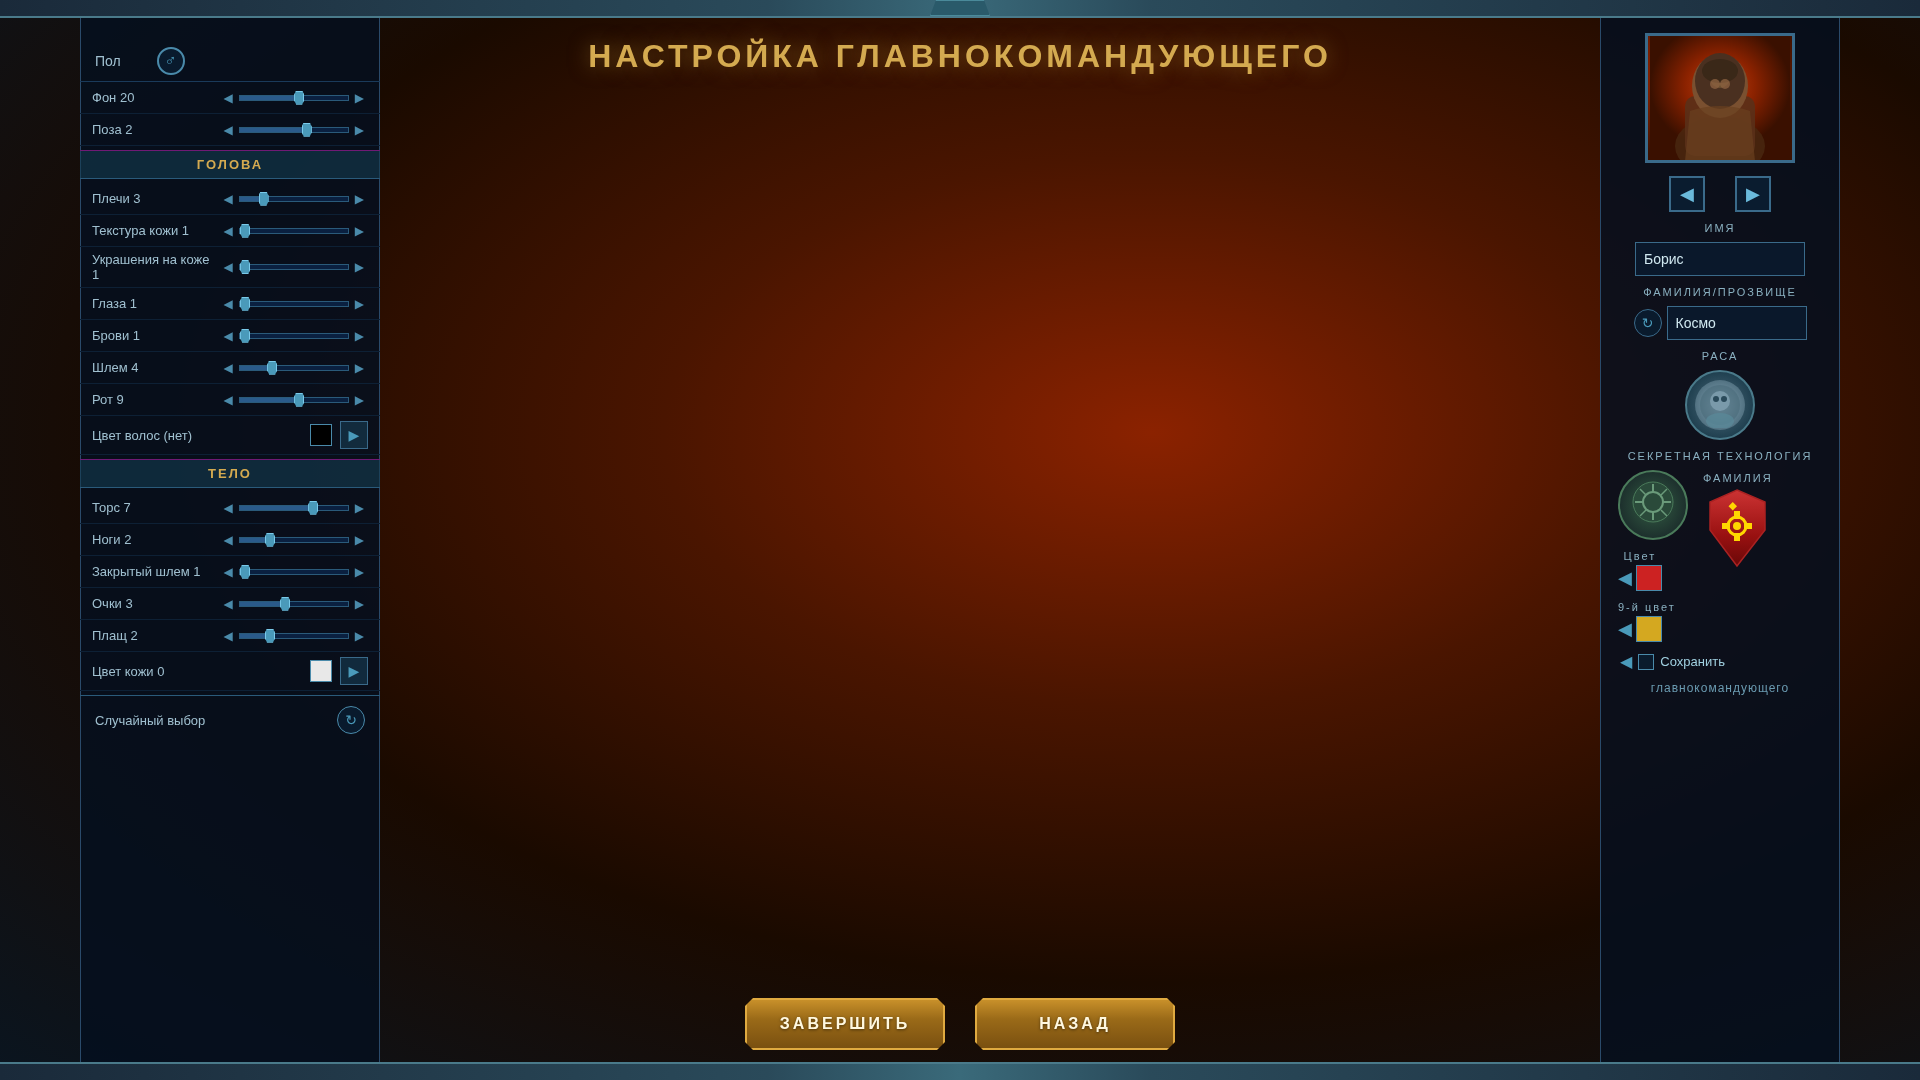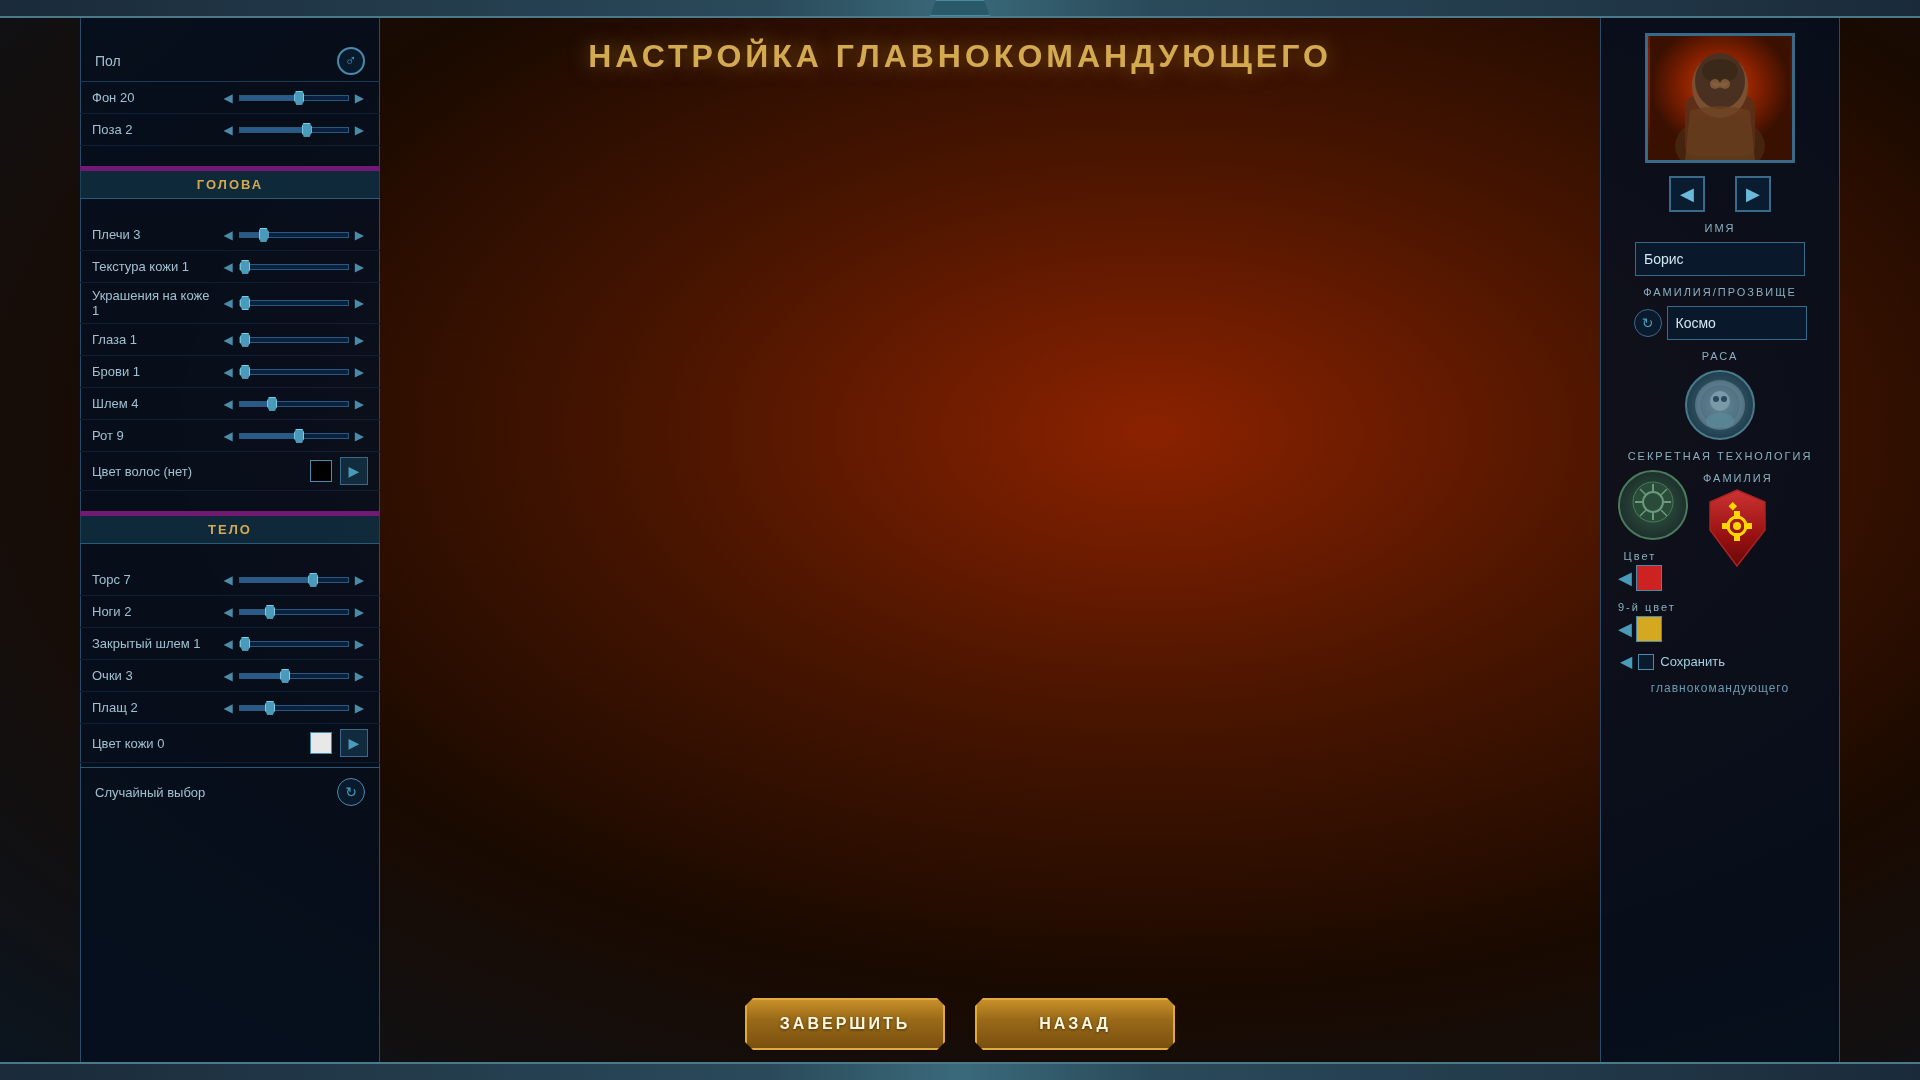--- a/index.html
+++ b/index.html
@@ -94,21 +94,20 @@
       z-index: 1;
       padding: 8px 0;
       overflow: hidden;
       flex: 1;
     }
 
     
     .gender-row {
       display: flex;
       align-items: center;
-      justify-content: space-between;
       padding: 6px 15px;
       border-bottom: 1px solid #1a3a5a;
       gap: 36px;
     }
     .gender-label {
       color: #a0c0d0;
       font-size: 14px;
     }
     .gender-icon {
       width: 28px;
@@ -174,23 +173,23 @@
 
     
     .section-header {
       background: rgba(20, 60, 80, 0.6);
       color: #d4aa50;
       font-size: 13px;
       font-weight: bold;
       letter-spacing: 2px;
       padding: 6px 15px;
       text-align: center;
-      border-top: 5px solid #701a75;
+      border-top: 1px solid #701a75;
       border-bottom: 1px solid #2a5a7a;
-      margin: 20px 0;
+      margin: 4px 0;
     }
 
     
     .color-row {
       display: flex;
       align-items: center;
       padding: 5px 12px;
       border-bottom: 1px solid #0d2035;
       min-height: 32px;
       gap: 8px;

